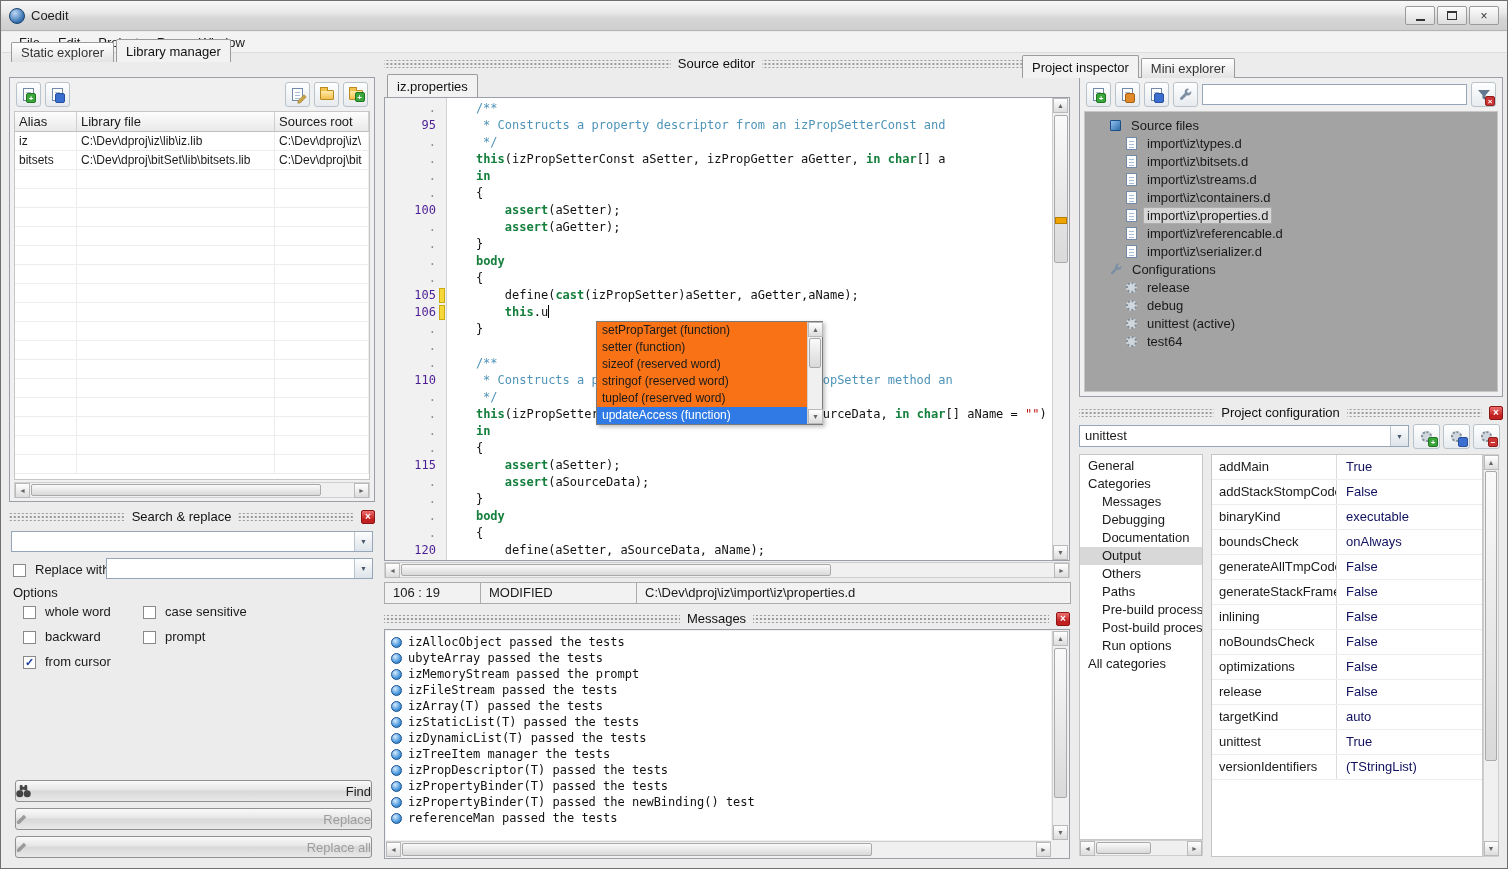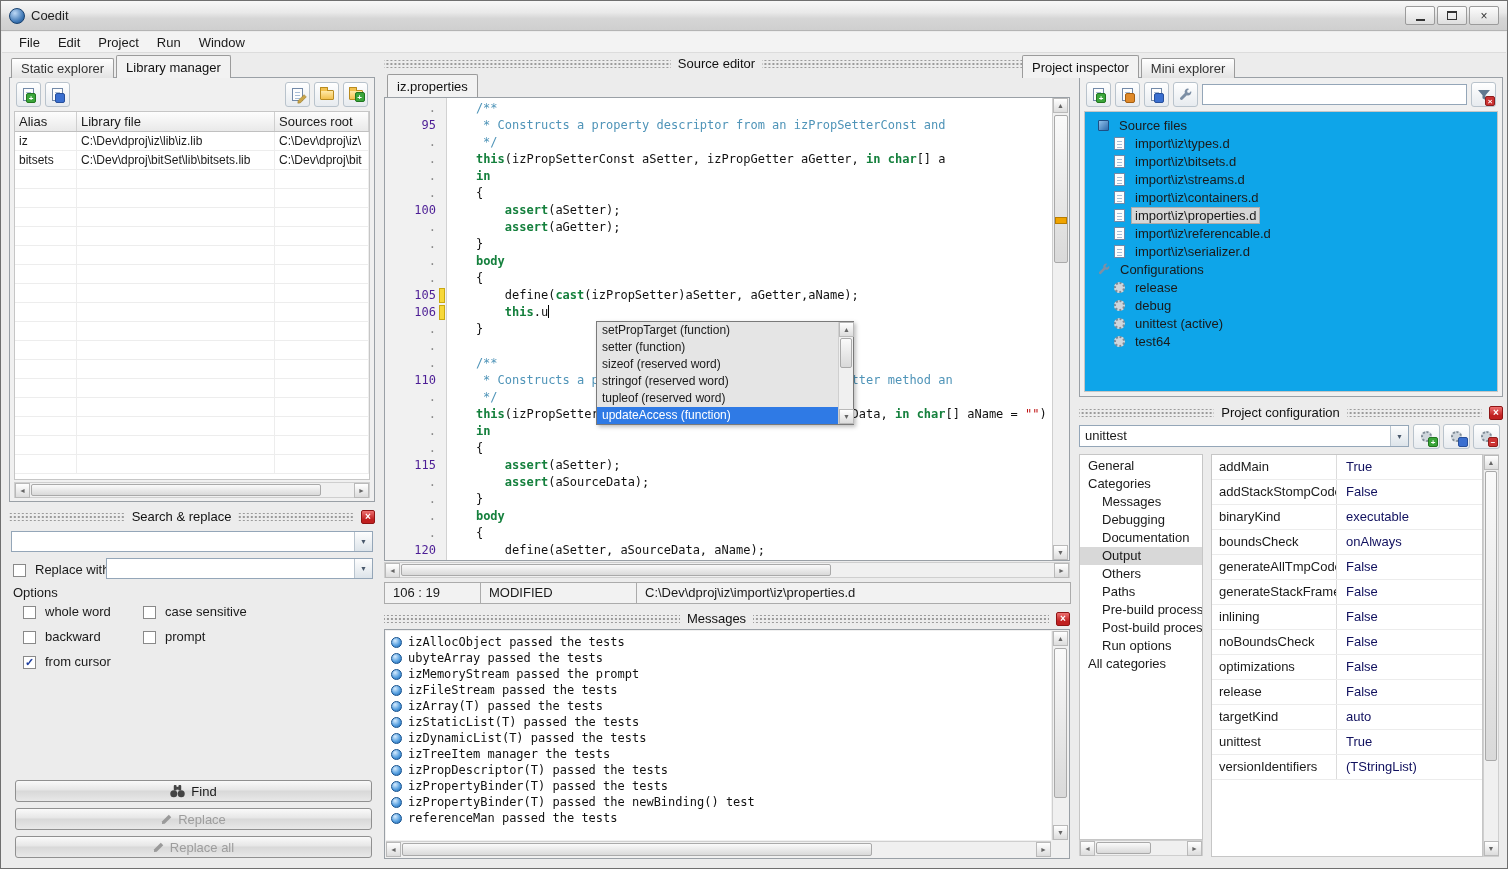--- a/index.html
+++ b/index.html
@@ -50,47 +50,47 @@
 .sb-btn{flex:0 0 15px;width:15px;height:15px;background:linear-gradient(#fff,#dcdcdc);border:1px solid #b9b9b9;color:#666;font-size:7px;display:flex;align-items:center;justify-content:center}
 .sb-track{position:relative;flex:1;align-self:stretch}
 .sb-thumb{position:absolute;background:linear-gradient(#fafafa,#d9d9d9);border:1px solid #a9a9a9;border-radius:2px}
 .sb-mark{position:absolute;left:2px;right:2px;height:7px;background:#f0a400;border:1px solid #b97d00}
 .combo{position:absolute;height:21px;background:#fff;border:1px solid #94a6b8;display:flex}
 .combo-val{flex:1;padding:1px 5px;font-size:13px;line-height:18px;white-space:nowrap;overflow:hidden}
 .combo-btn{width:18px;background:linear-gradient(#fdfdfd,#dde4ea);border-left:1px solid #b9c4ce;color:#49586b;font-size:7px;display:flex;align-items:center;justify-content:center}
 .cb{width:13px;height:13px;background:#fff;border:1px solid #898989;display:inline-flex;align-items:center;justify-content:center;font-size:11px;font-weight:700;color:#1f3f9f;flex:0 0 auto}
 .cb-row{display:flex;align-items:flex-end;gap:9px;font-size:13px;white-space:nowrap}
 .opt-grid{position:absolute;display:grid;grid-template-columns:120px 1fr;row-gap:10px}
-.push-btn{position:absolute;height:22px;border:1px solid #909090;border-radius:3px;background:linear-gradient(#fafafa,#e6e6e6 45%,#d8d8d8 50%,#e8e8e8);display:flex;align-items:center;justify-content:center;gap:6px;font-size:13px}
+.push-btn{position:absolute;height:22px;border:1px solid #909090;border-radius:3px;background:linear-gradient(#fafafa,#e6e6e6 45%,#d8d8d8 50%,#e8e8e8);display:flex;align-items:center;justify-content:space-between;gap:6px;font-size:13px}
 .push-btn.disabled{color:#9d9d9d}
 .editor{position:absolute;background:#fff;border:1px solid #9aa0a6;display:flex;overflow:hidden}
 .gutter{width:62px;background:#f1f1f1;border-right:1px solid #d2d2d2;padding-top:2px;flex:0 0 auto}
 .ln{height:17px;font:12px/17px "DejaVu Sans Mono",monospace;color:#4c1d95;text-align:right;padding-right:10px;position:relative}
 .ln.dot{color:#8a8a8a}
 .ln.mod::after{content:"";position:absolute;right:1px;top:1px;bottom:1px;width:4px;background:#f7d83a;border:1px solid #caa911}
 .codearea{flex:1;overflow:hidden;padding-top:2px}
 .code-line{height:17px;font:12px/17px "DejaVu Sans Mono",monospace;white-space:pre;color:#111}
 .kw{color:#15803d;font-weight:700}
 .cm{color:#4f94b8}
 .st{color:#c01010}
 .caret{display:inline-block;width:1px;height:13px;background:#000;vertical-align:-2px}
 .ed-vscroll{flex:0 0 17px;display:flex;flex-direction:column;background:#f0f0f0;border-left:1px solid #cfcfcf}
-.popup{position:absolute;left:211px;top:223px;width:258px;background:#e5e5e5;border:1px solid #7a7a7a;box-shadow:2px 2px 4px rgba(0,0,0,.25);display:flex;z-index:5}
+.popup{position:absolute;left:211px;top:223px;width:227px;background:#f97316;border:1px solid #7a7a7a;box-shadow:2px 2px 4px rgba(0,0,0,.25);display:flex;z-index:5}
 .popup-list{flex:1;overflow:hidden}
 .popup-item{height:17px;line-height:17px;padding:0 5px;font-size:12px;white-space:nowrap}
 .popup-item.sel{background:#2f7ae5;color:#fff}
 .popup-sb{width:15px;border-left:1px solid #cfcfcf;display:flex;flex-direction:column;background:#f0f0f0}
 .statusbar{position:absolute;display:flex}
 .status-cell{border:1px solid #ababab;background:#f2f2f2;padding:2px 8px;font-size:13px;height:22px;white-space:nowrap;overflow:hidden;margin-right:-1px}
 .msg-list{position:absolute;left:1px;top:1px;right:18px;bottom:18px;background:#fff;overflow:hidden;padding:3px 0}
 .msg-item{display:flex;align-items:center;gap:6px;height:16px;padding-left:5px;font:12px "DejaVu Sans Mono",monospace;color:#111;white-space:nowrap}
 .orb{width:11px;height:11px;border-radius:50%;background:radial-gradient(circle at 35% 30%,#d6ecff,#57a0e0 55%,#1a63ad);border:1px solid #14508d;flex:0 0 auto}
 .insp-toolbar{display:flex;gap:4px;padding:4px 6px;align-items:center}
 .filter-input{flex:1;height:21px;background:#fff;border:1px solid #94a6b8;font:13px "Liberation Sans",sans-serif;padding:0 5px}
-.insp-tree{position:absolute;left:4px;right:4px;top:33px;bottom:4px;background:#0ea5e9;border:1px solid #c6c6c6;overflow:hidden;padding:4px 4px}
+.insp-tree{position:absolute;left:4px;right:4px;top:33px;bottom:4px;background:#a3a3a3;border:1px solid #c6c6c6;overflow:hidden;padding:4px 16px}
 .tnode{display:flex;align-items:center;gap:6px;height:18px;padding-left:9px;font-size:13px;white-space:nowrap}
 .tnode.child{padding-left:25px}
 .tnode .tlabel{padding:0 3px;border:1px solid transparent}
 .tnode.sel .tlabel{background:#d6d6d6;border:1px solid #adadad}
 .catlist{position:absolute;background:#fff;border:1px solid #c6c6c6;padding:2px 0;overflow:hidden}
 .cat-item{height:18px;line-height:18px;padding-left:8px;font-size:13px;white-space:nowrap}
 .cat-item.child{padding-left:22px}
 .cat-item.sel{background:#d8d8d8}
 .propgrid{position:absolute;background:#fff;border:1px solid #c6c6c6;overflow:hidden}
 .prow{display:flex;height:25px;border-bottom:1px solid #ececec}
@@ -118,21 +118,21 @@
   </div>
 
   <div class="menubar">
       <div class="menu-item">File</div>
       <div class="menu-item">Edit</div>
       <div class="menu-item">Project</div>
       <div class="menu-item">Run</div>
       <div class="menu-item">Window</div>
     </div>
 
-  <div class="tabs" style="left:10px;top:54px">
+  <div class="tabs" style="left:10px;top:38px">
     <div class="tab">Static explorer</div>
     <div class="tab active">Library manager</div>
   </div>
 
   <div class="panel" style="left:8px;top:76px;width:366px;height:425px">
     <div class="lib-toolbar">
       <div class="tbgroup">
         <div class="tb-btn">
             <span class="ic-doc">
               <i class="badge green">+</i>

